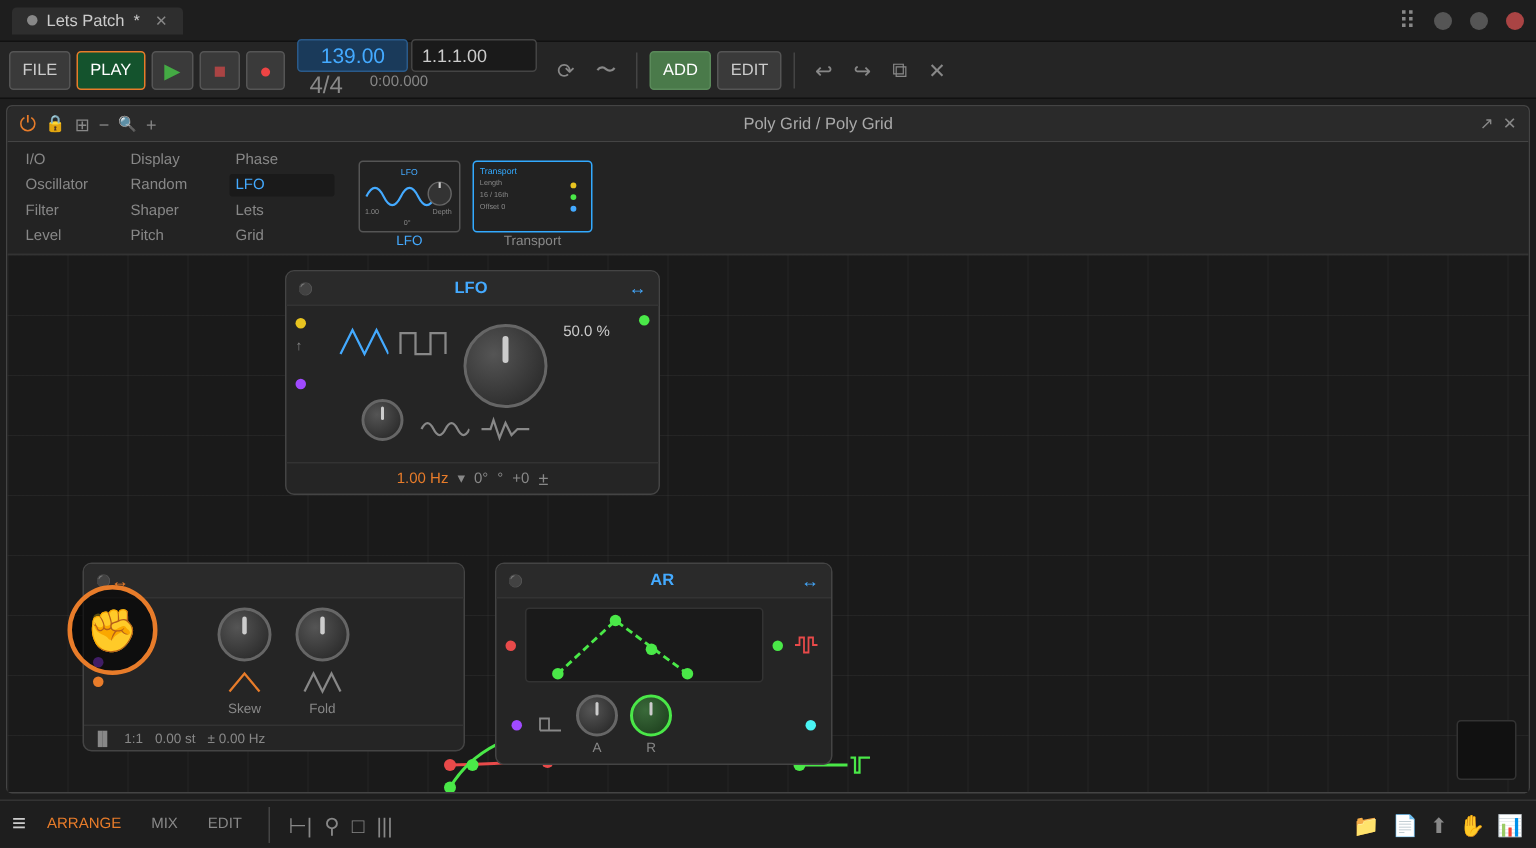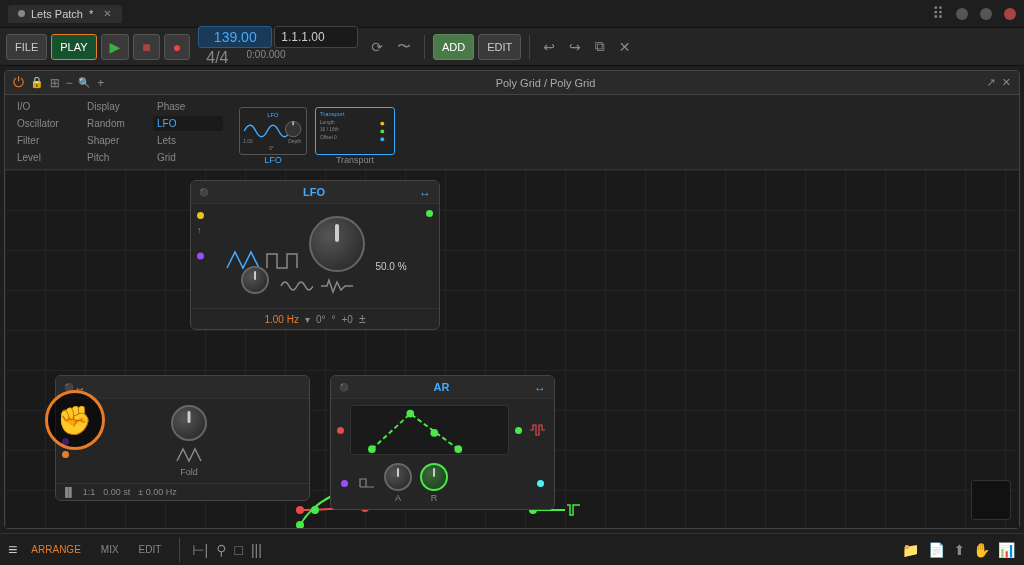--- a/index.html
+++ b/index.html
@@ -654,21 +654,21 @@
         <div class="module-body">
 
           <div style="position:absolute;top:8px;left:6px;display:flex;flex-direction:column;gap:6px;">
             <div class="small-dot dot-yellow"></div>
             <span style="color:#888;font-size:9px;">↑</span>
           </div>
           <div style="position:absolute;top:6px;right:6px;">
             <div class="small-dot dot-green"></div>
           </div>
 
-          <div style="display:flex;justify-content:center;gap:4px;padding:6px 20px 2px 20px;align-items:flex-end;">
+          <div style="display:flex;justify-content:center;gap:4px;padding:6px 20px 2px 20px;align-items:flex-start;">
 
             <svg width="36" height="24">
               <polyline points="4,20 12,4 20,20 28,4 36,20" stroke="#4af" stroke-width="1.5" fill="none"></polyline>
             </svg>
 
             <svg width="36" height="24">
               <polyline points="4,20 4,6 14,6 14,20 24,20 24,6 34,6 34,20" stroke="#888" stroke-width="1.5" fill="none"></polyline>
             </svg>
 
             <div class="knob large" style="position:relative;margin:0 6px;">
@@ -717,20 +717,29 @@
 
           <div style="display:flex;flex-direction:column;gap:6px;align-items:center;padding-top:4px;">
             <div class="small-dot dot-yellow"></div>
             <span style="color:#888;font-size:9px;">↑</span>
             <div class="small-dot dot-purple"></div>
             <div class="small-dot dot-orange"></div>
           </div>
 
           <div style="display:flex;gap:16px;align-items:center;flex:1;justify-content:center;">
 
+            <div class="tri-knob-group">
+              <div class="knob" style="background: radial-gradient(circle at 35% 35%, #555, #222);">
+              </div>
+
+              <svg width="28" height="20" style="margin-top:2px;">
+                <polyline points="4,16 14,4 24,16" stroke="#e87c2a" stroke-width="1.5" fill="none"></polyline>
+              </svg>
+              <span class="knob-label">Skew</span>
+            </div>
 
             <div class="tri-knob-group">
               <div class="knob"></div>
 
               <svg width="28" height="20" style="margin-top:2px;">
                 <path d="M2 16 L8 4 L14 16 L20 4 L26 16" stroke="#888" stroke-width="1.5" fill="none"></path>
               </svg>
               <span class="knob-label">Fold</span>
             </div>
           </div>

